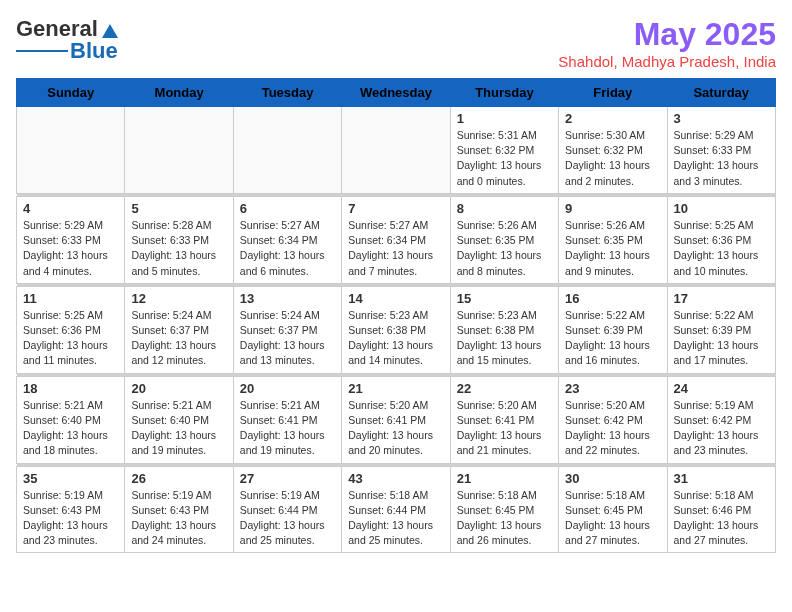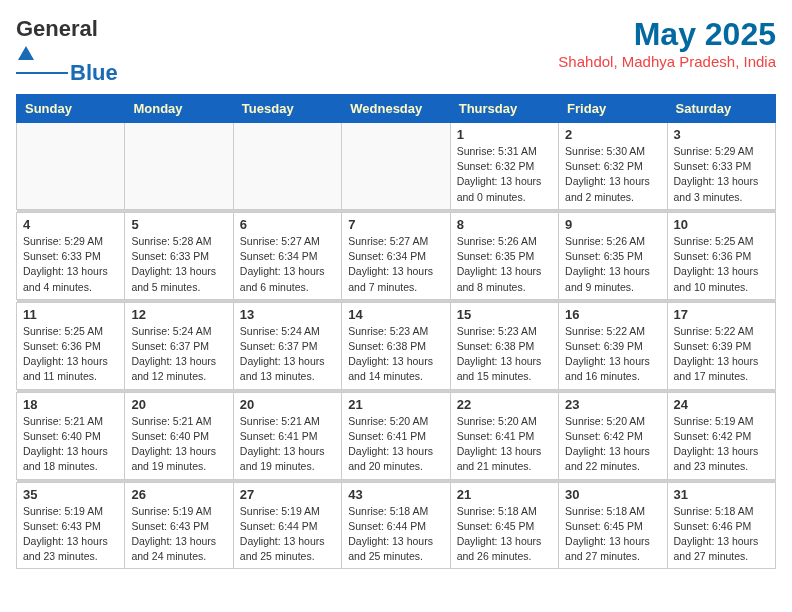--- a/index.html
+++ b/index.html
@@ -20,34 +20,34 @@
       display: flex;
       flex-direction: column;
       align-items: flex-start;
     }
     .title-block {
       text-align: right;
     }
     .main-title {
       font-size: 32px;
       font-weight: bold;
-      color: #0369a1;
+      color: #8b5cf6;
     }
     .sub-title {
       font-size: 15px;
       color: #ef4444;
     }
     .calendar {
       width: 100%;
       border-collapse: collapse;
     }
     .calendar th {
       background: #1565c0;
-      color: #fef9c3;
-      text-align: left;
+      color: #000000;
+      text-align: center;
       padding: 6px 8px;
       font-size: 13px;
       font-weight: bold;
       border: 1px solid #1565c0;
     }
     .calendar td {
       border: 1px solid #ccc;
       vertical-align: top;
       padding: 4px 6px;
       width: calc(100% / 7);
@@ -68,21 +68,21 @@
       font-size: 10.5px;
       line-height: 1.45;
       color: #333;
     }
   </style>
 </head>
 <body>
 
 <div class="header">
   <div class="logo">
-    <div style="display:flex;align-items:flex-start;gap:2px;flex-direction:column;">
+    <div style="display:flex;align-items:flex-end;gap:2px;">
       <span style="font-size:22px;font-weight:bold;color:#333;">General</span>
       <svg width="20" height="20" viewBox="0 0 20 20">
         <polygon points="10,2 18,16 2,16" fill="#1a6bb5"></polygon>
       </svg>
     </div>
     <div style="display:flex;align-items:center;margin-top:-4px;">
       <div style="width:52px;height:2px;background:#1a6bb5;margin-right:0;"></div>
       <span style="font-size:22px;font-weight:bold;color:#1a6bb5;margin-left:2px;">Blue</span>
     </div>
   </div>

